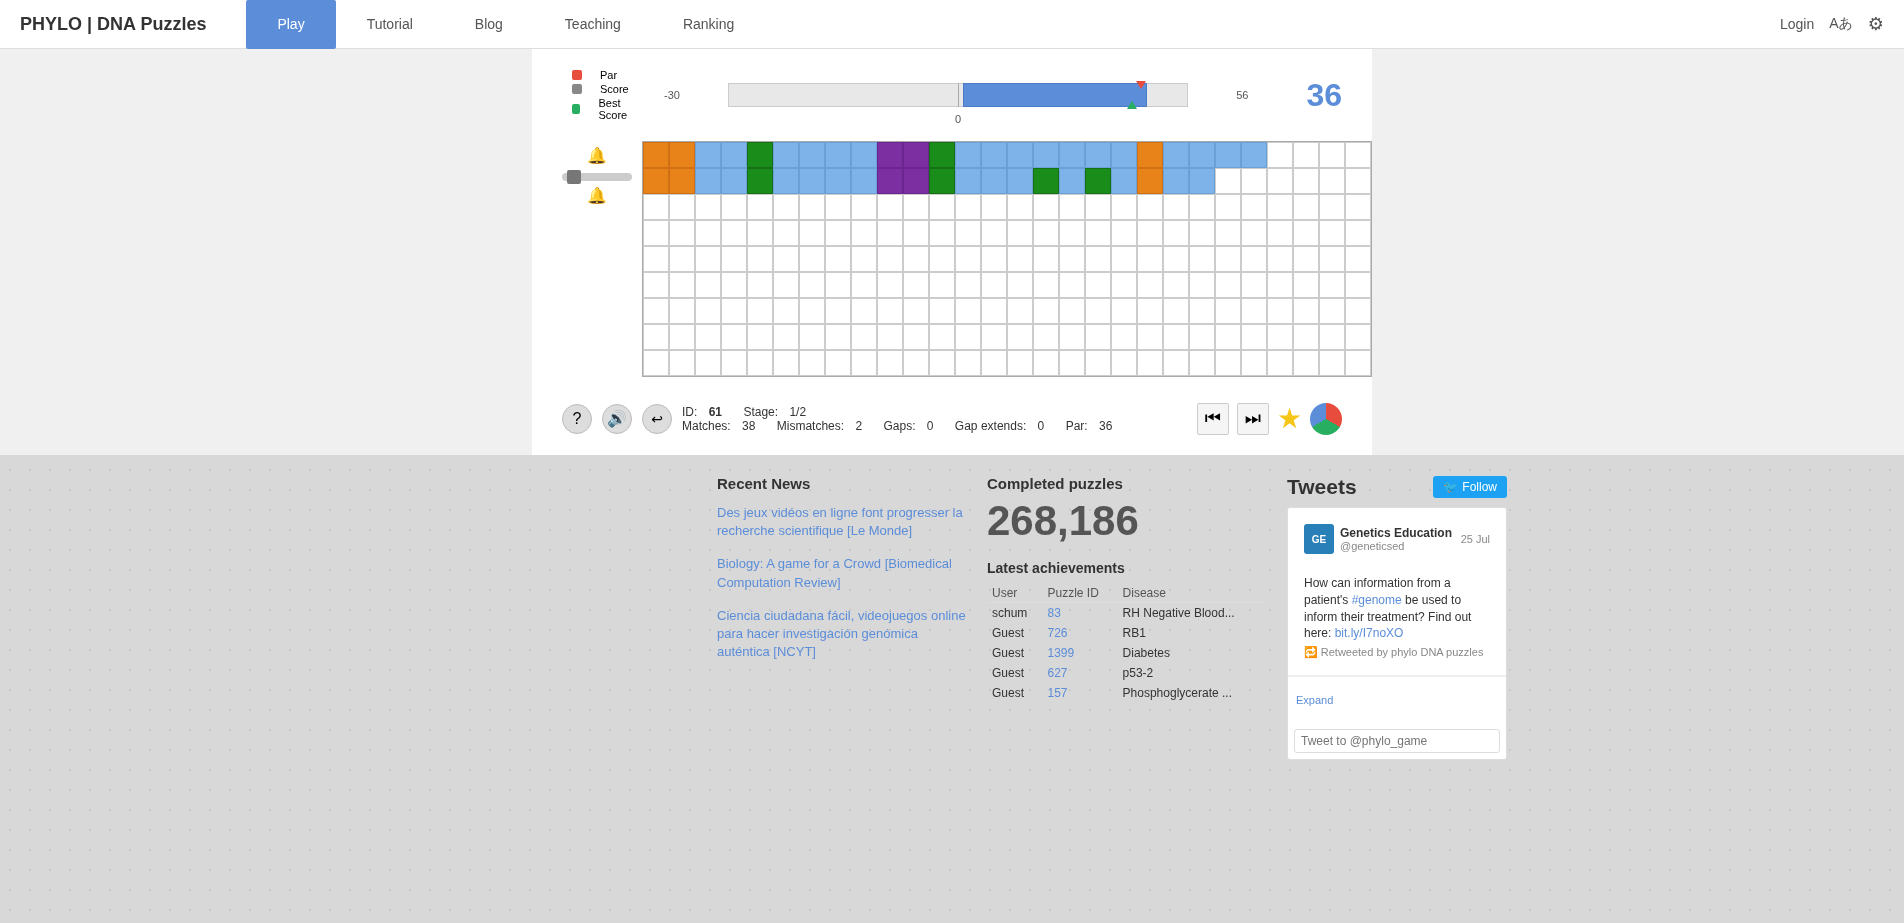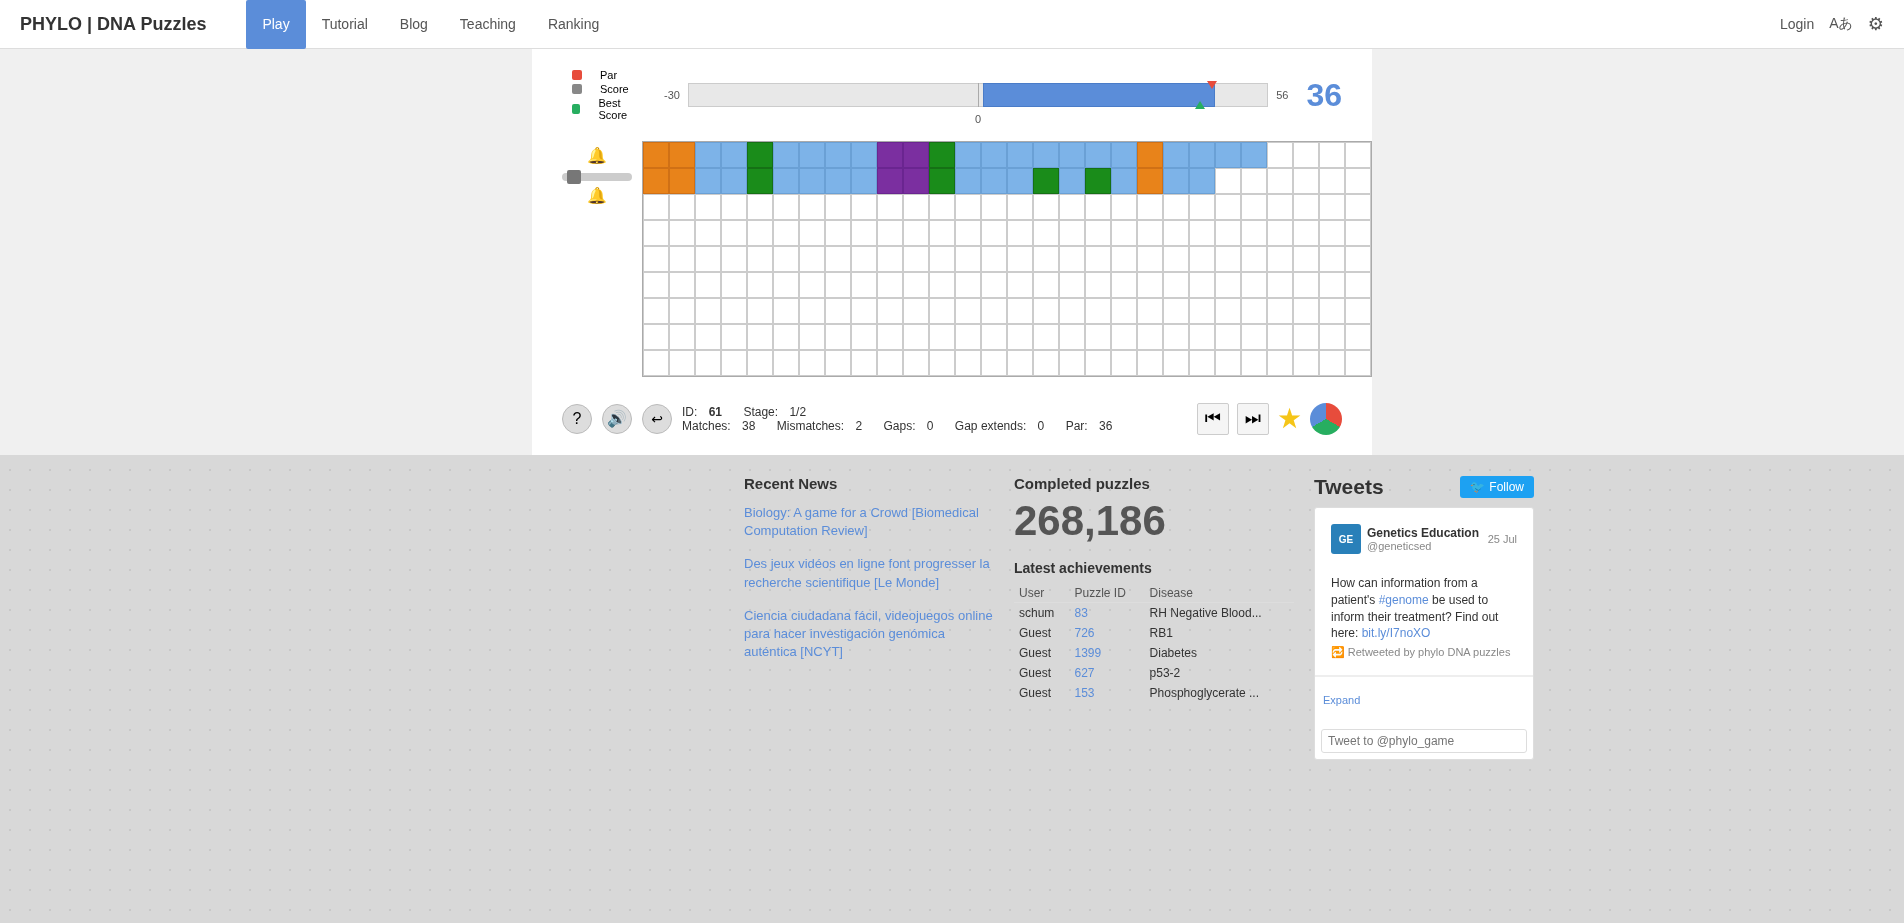--- a/index.html
+++ b/index.html
@@ -29,21 +29,21 @@
       color: #333;
       margin-right: 40px;
       text-decoration: none;
     }
     .nav-links {
       display: flex;
       align-items: center;
       gap: 0;
     }
     .nav-link {
-      padding: 0 16px;
+      padding: 0 31px;
       height: 49px;
       display: flex;
       align-items: center;
       text-decoration: none;
       color: #555;
       font-size: 14px;
       cursor: pointer;
     }
     .nav-link.active {
       background: #5b8dd9;
@@ -223,21 +223,20 @@
     .bottom-content {
       display: flex;
       gap: 20px;
       padding: 20px 0;
       max-width: 1200px;
       margin: 0 auto;
       padding-left: 365px;
     }
     .news-section {
       width: 250px;
-      margin-left: 27px;
     }
     .news-section h3 {
       font-size: 15px;
       margin-bottom: 12px;
       color: #333;
     }
     .news-item {
       margin-bottom: 15px;
     }
     .news-link {
@@ -420,21 +419,21 @@
         </div>
         <div class="legend-item">
           <div class="legend-dot" style="background:#888;"></div>
           <span>Score</span>
         </div>
         <div class="legend-item">
           <div class="legend-dot" style="background:#27ae60;"></div>
           <span>Best Score</span>
         </div>
       </div>
-      <div style="display:flex; align-items:center; width:100%; position:relative;">
+      <div style="display:flex; align-items:center; width:100%; position:relative;gap:40px;">
         <span style="font-size:11px; color:#555; margin-right:8px;">-30</span>
         <div style="flex:1; position:relative; height:28px;">
           <div style="position:absolute; top:50%; left:0; right:0; height:24px; transform:translateY(-50%); background:#e8e8e8; border:1px solid #ccc;"></div>
 
           <div style="position:absolute; top:50%; left:calc(50% + 5px); height:24px; transform:translateY(-50%); background:#5b8dd9; width:calc(40%); border:1px solid #4a7cc8;"></div>
 
           <div style="position:absolute; top:2px; left:50%; width:1px; height:24px; background:#aaa;"></div>
 
           <div style="position:absolute; top:0; right:8%; transform:translateX(-50%);">
             <div style="width:0; height:0; border-left:5px solid transparent; border-right:5px solid transparent; border-top:8px solid #e74c3c;"></div>
@@ -783,24 +782,24 @@
     </div>
 
   </div>
 </div>
 
 <div class="bottom-content">
 
   <div class="news-section">
     <h3>Recent News</h3>
     <div class="news-item">
-      <a class="news-link" href="#">Biology: A game for a Crowd [Biomedical Computation Review]</a>
+      <a class="news-link" href="#">Des jeux vidéos en ligne font progresser la recherche scientifique [Le Monde]</a>
     </div>
     <div class="news-item">
-      <a class="news-link" href="#">Des jeux vidéos en ligne font progresser la recherche scientifique [Le Monde]</a>
+      <a class="news-link" href="#">Biology: A game for a Crowd [Biomedical Computation Review]</a>
     </div>
     <div class="news-item">
       <a class="news-link" href="#">Ciencia ciudadana fácil, videojuegos online para hacer investigación genómica auténtica [NCYT]</a>
     </div>
   </div>
 
   <div class="completed-section">
     <h3>Completed puzzles</h3>
     <div class="completed-count">268,186</div>
     <div class="achievements">
@@ -829,21 +828,21 @@
               <td><a href="#" style="color: rgb(91, 141, 217);">1399</a></td>
               <td>Diabetes</td>
             </tr>
             <tr>
               <td>Guest</td>
               <td><a href="#" style="color: rgb(91, 141, 217);">627</a></td>
               <td>p53-2</td>
             </tr>
             <tr>
               <td>Guest</td>
-              <td><a href="#" style="color: rgb(91, 141, 217);">153</a></td>
+              <td><a href="#" style="color: rgb(91, 141, 217);">157</a></td>
               <td>Phosphoglycerate ...</td>
             </tr>
           </tbody>
       </table>
     </div>
   </div>
 
   <div class="tweets-section">
     <div class="tweets-header">
       <h3>Tweets</h3>

